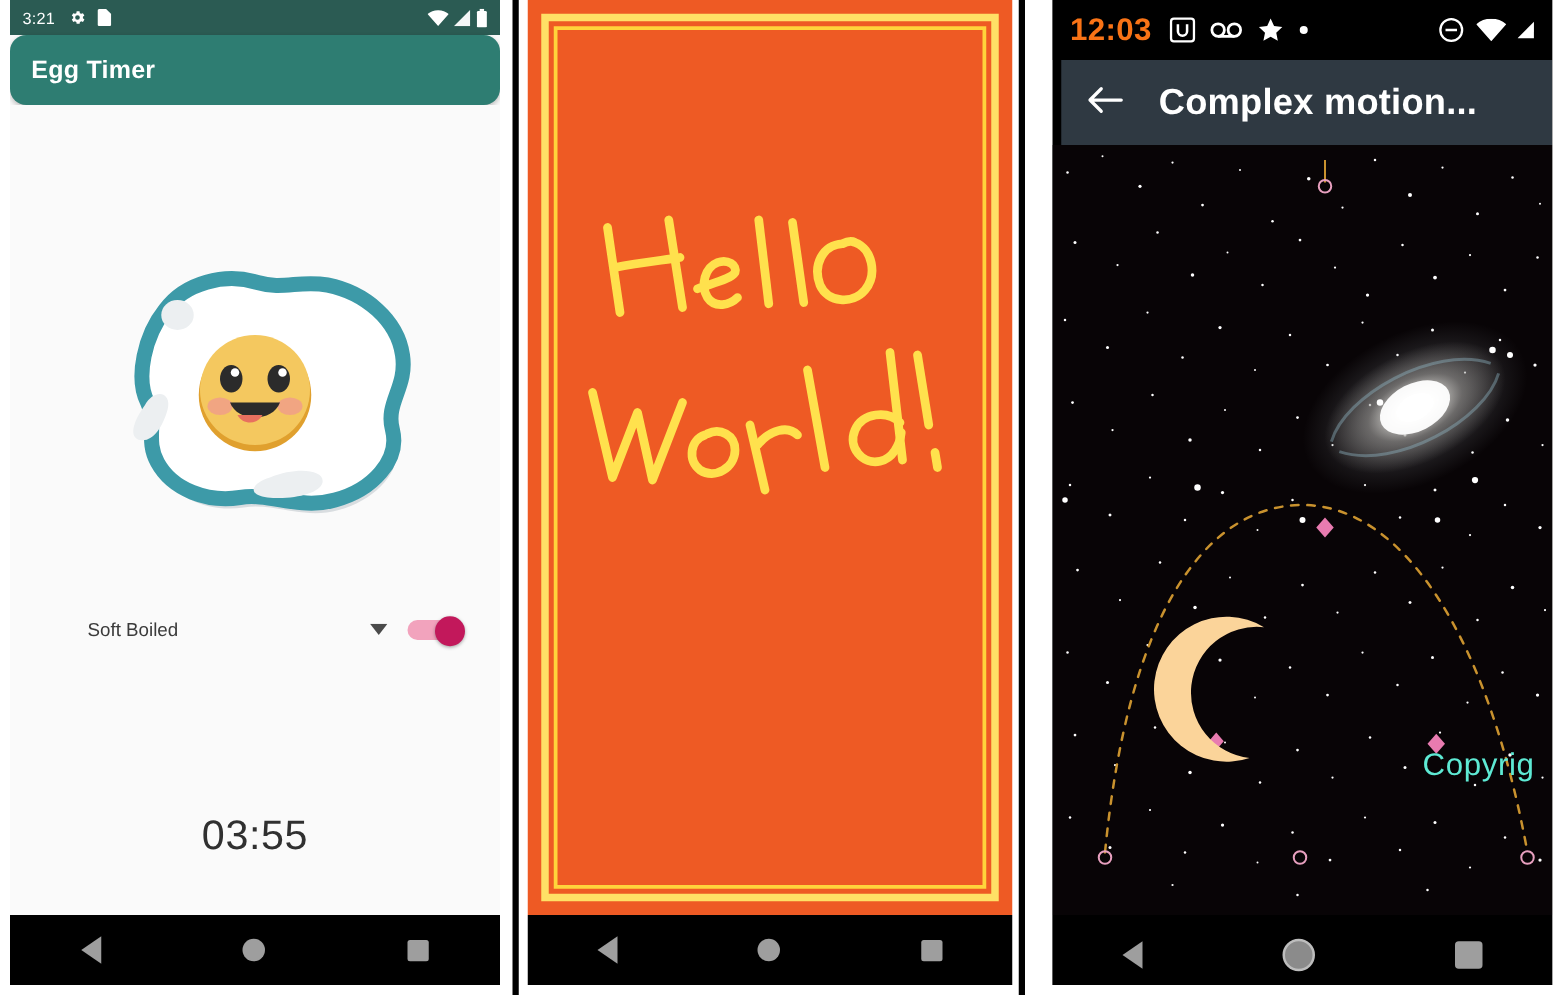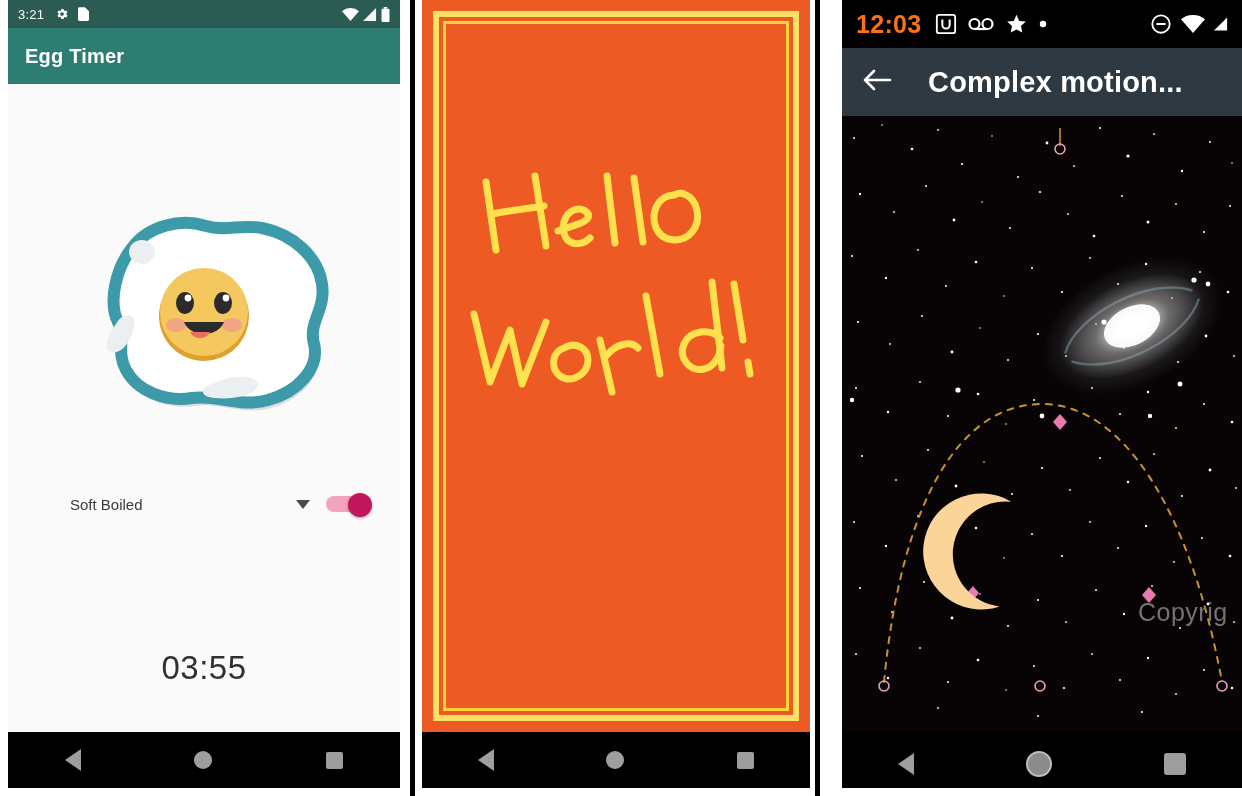--- a/index.html
+++ b/index.html
@@ -17,20 +17,21 @@
   #panel1 .statusbar {
     height:28px; background:#2b5b53; display:flex; align-items:center;
     padding:0 10px; color:#ffffff;
   }
   #panel1 .sb-time { font-size:13px; letter-spacing:.2px; }
   #panel1 .sb-icons-left { display:flex; align-items:center; gap:9px; margin-left:11px; }
   #panel1 .sb-icons-right { margin-left:auto; display:flex; align-items:center; gap:4px; }
   #panel1 .appbar {
     height:56px; background:#2e7d72; display:flex; align-items:center; padding:0 17px;
     box-shadow:0 2px 4px rgba(0,0,0,.22);
+    border-radius:13px;
   }
   #panel1 .appbar-title { color:#fff; font-size:20px; font-weight:bold; letter-spacing:.2px; }
   #panel1 .content { position:relative; height:648px; background:#fafafa; }
 
   .egg-wrap { position:absolute; left:50%; top:122px; transform:translateX(-50%); }
 
   .row-control {
     position:absolute; left:14px; right:0; top:400px; height:40px;
     display:flex; align-items:center;text-align:center;
   }
@@ -76,30 +77,30 @@
 
   
   #panel3 { left:842px; width:400px; height:788px; background:#000; }
   #panel3 .statusbar {
     height:48px; background:#000; display:flex; align-items:center; padding:0 14px; color:#f97316;
   }
   #panel3 .sb-time { font-size:25px; font-weight:bold; letter-spacing:.3px; }
   #panel3 .sb-icons-left { display:flex; align-items:center; gap:11px; margin-left:14px; }
   #panel3 .sb-icons-right { margin-left:auto; display:flex; align-items:center; gap:9px; }
   #panel3 .appbar {
-    height:68px; background:#2f3942; display:flex; align-items:center; padding:0 20px; gap:36px;
+    height:68px; background:#2f3942; display:flex; align-items:center; padding:0 20px; gap:28px;margin-left:7px;
   }
   #panel3 .appbar-title { color:#fff; font-size:29px; font-weight:bold; letter-spacing:.2px; white-space:nowrap; }
   #panel3 .sky { position:relative; width:400px; height:616px; background:#080406; overflow:hidden; }
   #panel3 .hint {
     position:absolute; left:0; right:0; top:8px; text-align:center;
     color:#6e6e6e; font-size:21px; letter-spacing:.3px;
   }
   #panel3 .watermark {
-    position:absolute; left:296px; top:482px; color:#737373; font-size:25px; letter-spacing:.5px;
+    position:absolute; left:296px; top:482px; color:#5eead4; font-size:25px; letter-spacing:.5px;
     white-space:nowrap;
   }
   #panel3 svg.space { position:absolute; left:0; top:0; width:400px; height:616px; }
 </style>
 </head>
 <body>
 
 <div class="stage">
 
   <div class="panel" id="panel1">

